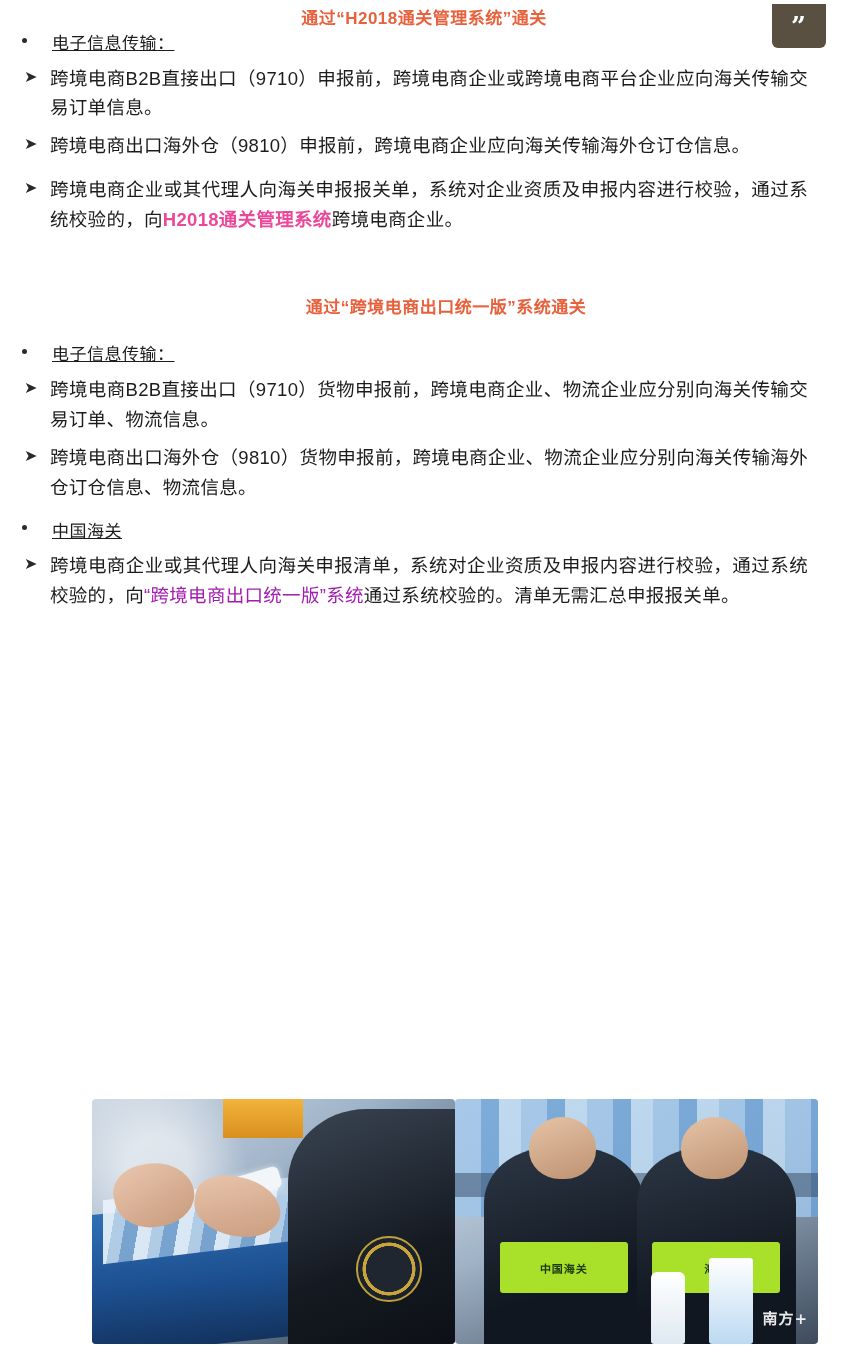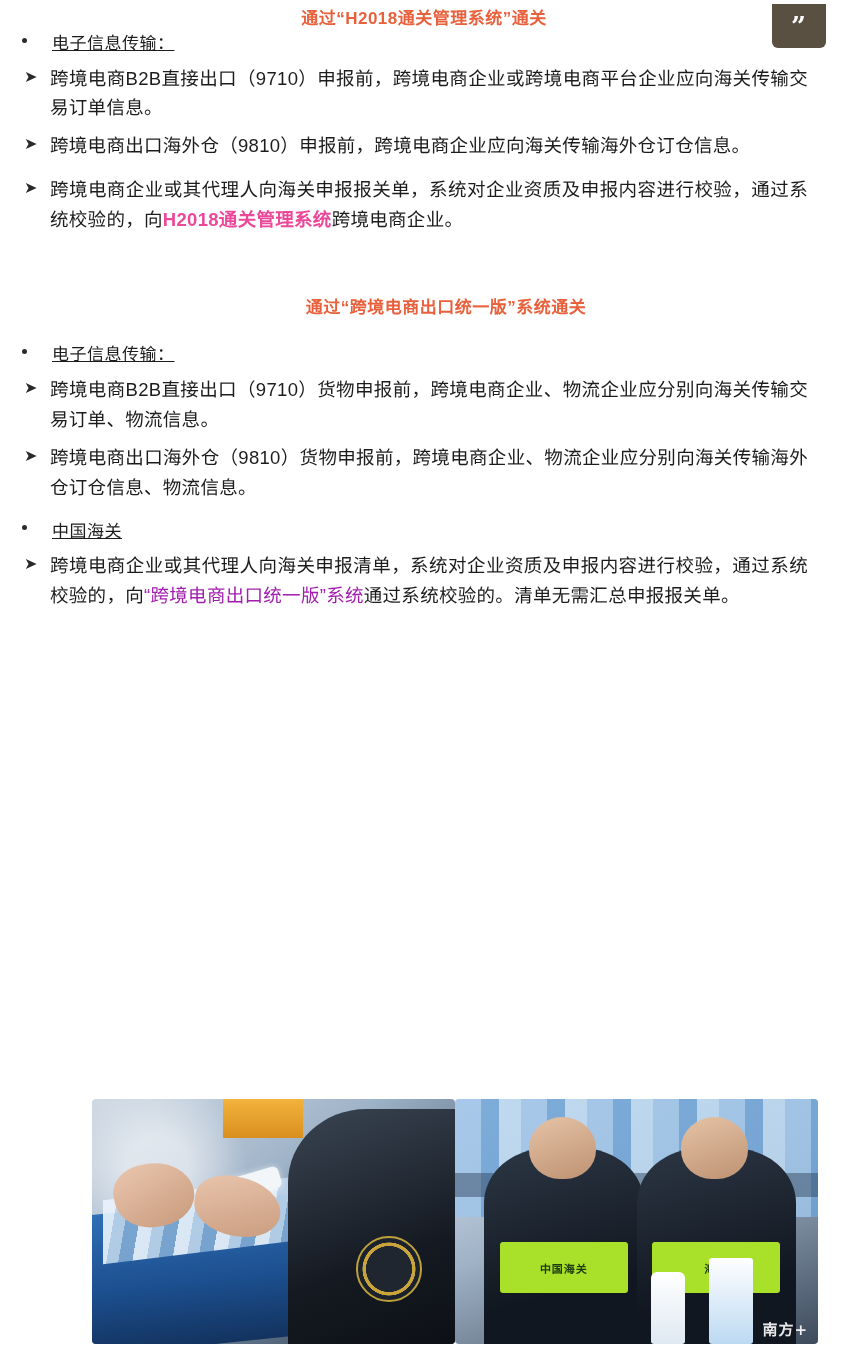--- a/index.html
+++ b/index.html
@@ -277,21 +277,21 @@
     bottom: 0;
     left: 70%;
     width: 44px;
     height: 86px;
     background: linear-gradient(180deg, #ffffff 0%, #bcd9f2 100%);
     border-radius: 3px;
   }
   .photo-right .watermark {
     position: absolute;
     right: 10px;
-    bottom: 5px;
+    bottom: 16px;
     color: rgba(255,255,255,.9);
     font-size: 15px;
     font-weight: bold;
     font-family: "DejaVu Serif", serif;
     letter-spacing: 1px;
   }
 </style>
 </head>
 <body>
 

